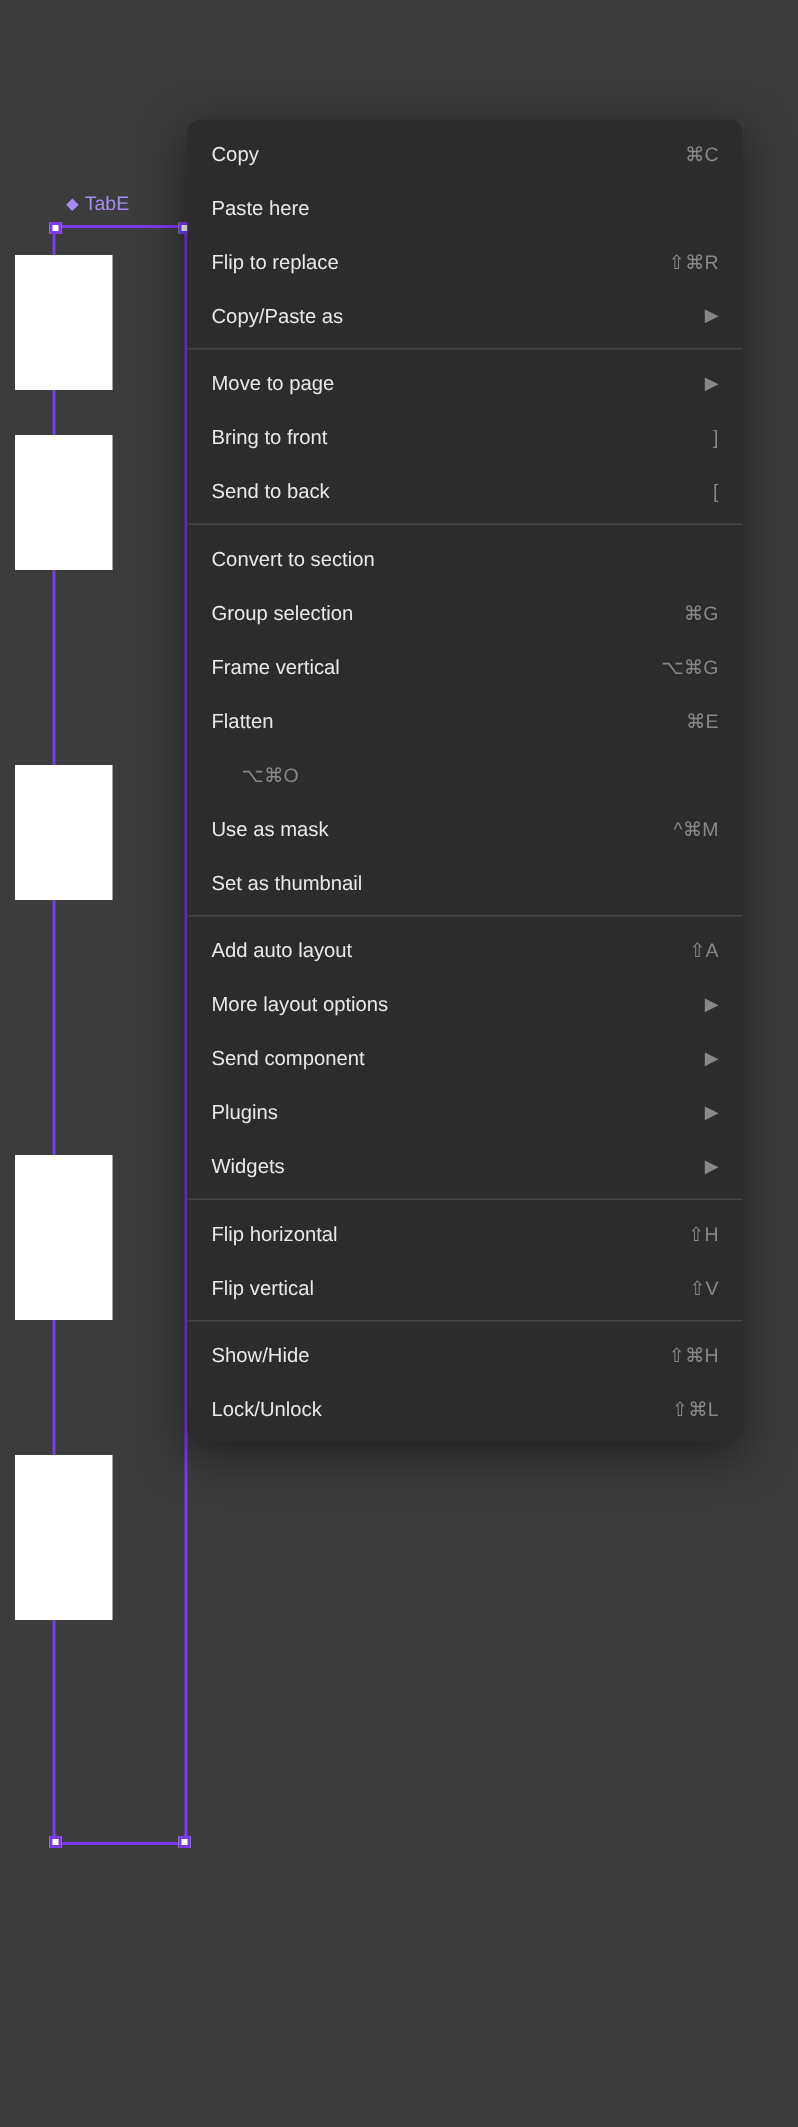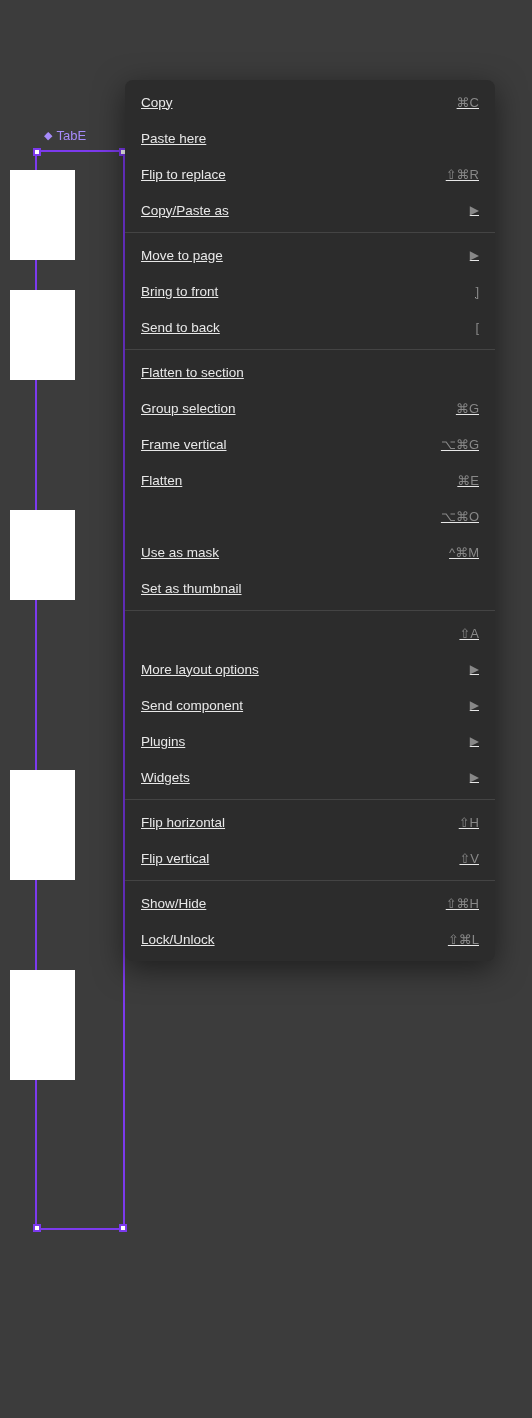--- a/index.html
+++ b/index.html
@@ -101,27 +101,26 @@
       border-bottom: 1px solid #444;
     }
 
     .menu-section:last-child {
       border-bottom: none;
     }
 
     .menu-item {
       display: flex;
       align-items: center;
-      justify-content: flex-end;
+      justify-content: flex-start;
       padding: 8px 16px;
       color: #e8e8e8;
       font-size: 13.5px;
       cursor: pointer;
       min-height: 36px;
-      text-decoration: underline;
     }
 
     .menu-item-label {
       flex: 1;
     }
 
     .menu-item-shortcut {
       color: #888;
       font-size: 13px;
       margin-left: 20px;
@@ -190,21 +189,21 @@
       <span class="menu-item-shortcut">]</span>
     </div>
     <div class="menu-item">
       <span class="menu-item-label">Send to back</span>
       <span class="menu-item-shortcut">[</span>
     </div>
   </div>
 
   <div class="menu-section">
     <div class="menu-item">
-      <span class="menu-item-label">Flatten to section</span>
+      <span class="menu-item-label">Convert to section</span>
     </div>
     <div class="menu-item">
       <span class="menu-item-label">Group selection</span>
       <span class="menu-item-shortcut">⌘G</span>
     </div>
     <div class="menu-item">
       <span class="menu-item-label">Frame vertical</span>
       <span class="menu-item-shortcut">⌥⌘G</span>
     </div>
     <div class="menu-item">
@@ -218,20 +217,21 @@
       <span class="menu-item-label">Use as mask</span>
       <span class="menu-item-shortcut">^⌘M</span>
     </div>
     <div class="menu-item">
       <span class="menu-item-label">Set as thumbnail</span>
     </div>
   </div>
 
   <div class="menu-section">
     <div class="menu-item">
+      <span class="menu-item-label">Add auto layout</span>
       <span class="menu-item-shortcut">⇧A</span>
     </div>
     <div class="menu-item">
       <span class="menu-item-label">More layout options</span>
       <span class="menu-item-arrow">▶</span>
     </div>
     <div class="menu-item">
       <span class="menu-item-label">Send component</span>
       <span class="menu-item-arrow">▶</span>
     </div>

